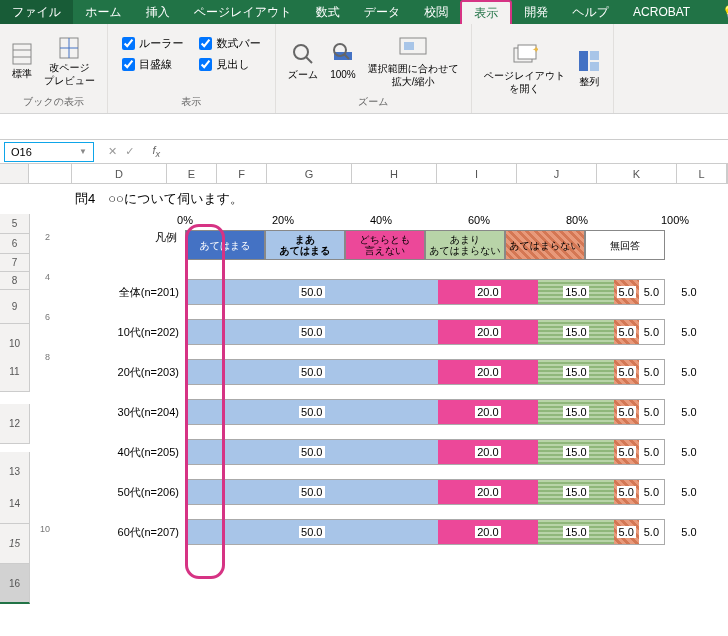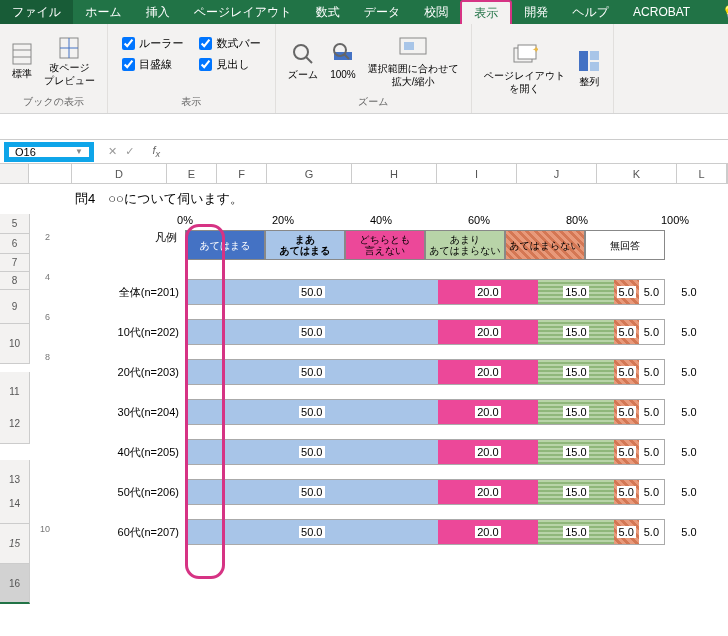--- a/index.html
+++ b/index.html
@@ -14,21 +14,21 @@
 .group-label{font-size:10px;color:#666;margin-top:auto;text-align:center}
 .group-body{display:flex;gap:4px;flex:1}
 .btn{display:flex;flex-direction:column;align-items:center;justify-content:center;padding:2px 4px;cursor:pointer;text-align:center;font-size:10px;line-height:1.3}
 .btn svg{margin-bottom:2px}
 .btn.selected{border:2px solid #d63384;border-radius:4px;background:#dcdcdc}
 .chk-col{display:flex;flex-direction:column;gap:6px;padding:8px 6px}
 .chk{display:flex;align-items:center;gap:4px;font-size:11px}
 .chk input{width:13px;height:13px}
 .sep{height:26px;background:#fff;border-bottom:1px solid #ccc}
 .namebox-row{height:24px;background:#fff;border-bottom:1px solid #ccc;display:flex;align-items:center}
-.namebox{width:90px;border:5px solid #0ea5e9;height:20px;margin:0 4px;padding:0 6px;display:flex;align-items:center;justify-content:space-between;font-size:11px}
+.namebox{width:90px;border:1px solid #0ea5e9;height:20px;margin:0 4px;padding:0 6px;display:flex;align-items:center;justify-content:space-between;font-size:11px}
 .namebox .arr{color:#888;font-size:8px}
 .fx-btns{display:flex;gap:8px;color:#999;padding:0 10px}
 .fx{font-style:italic;color:#666;margin-left:8px}
 .sheet{position:relative;background:#fff}
 .colhdr{display:flex;height:20px;border-bottom:1px solid #ccc}
 .colhdr div{border-right:1px solid #ccc;text-align:center;font-size:11px;color:#555;line-height:20px}
 .corner{width:30px;background:#f3f2f1}
 .rowarea{position:relative}
 .rowhdr{width:30px;background:#f3f2f1;border-right:1px solid #ccc;border-bottom:1px solid #ccc;text-align:center;font-size:10px;color:#555;line-height:20px;position:absolute;left:0}
 .rowhdr.sel{background:#d2d2d2;border-bottom:2px solid #217346}
@@ -225,23 +225,23 @@
         <div class="rv" style="top: 168px;">8</div>
         <div class="rv" style="top: 340px;">10</div>
       </div>
     <div id="rowhdrs">
         <div class="rowhdr" style="top: 30px; height: 20px; line-height: 20px;">5</div>
         <div class="rowhdr" style="top: 50px; height: 20px; line-height: 20px;">6</div>
         <div class="rowhdr" style="top: 70px; height: 18px; line-height: 18px;">7</div>
         <div class="rowhdr" style="top: 88px; height: 18px; line-height: 18px;">8</div>
         <div class="rowhdr" style="top: 106px; height: 34px; line-height: 34px;">9</div>
         <div class="rowhdr" style="top: 140px; height: 40px; line-height: 40px;">10</div>
-        <div class="rowhdr" style="top: 188px; height: 40px; line-height: 40px;">11</div>
+        <div class="rowhdr" style="top: 168px; height: 40px; line-height: 40px;">11</div>
         <div class="rowhdr" style="top: 220px; height: 40px; line-height: 40px;">12</div>
-        <div class="rowhdr" style="top: 276px; height: 40px; line-height: 40px;">13</div>
+        <div class="rowhdr" style="top: 268px; height: 40px; line-height: 40px;">13</div>
         <div class="rowhdr" style="top: 300px; height: 40px; line-height: 40px;">14</div>
         <div class="rowhdr" style="top: 340px; height: 40px; line-height: 40px; font-style: italic;">15</div>
         <div class="rowhdr sel" style="top: 380px; height: 40px; line-height: 40px;">16</div>
       </div>
 
     <div class="content">
       <div class="question">問4　○○について伺います。</div>
 
       <div class="axis" id="axis">
           <span style="left: 0%;">0%</span>

